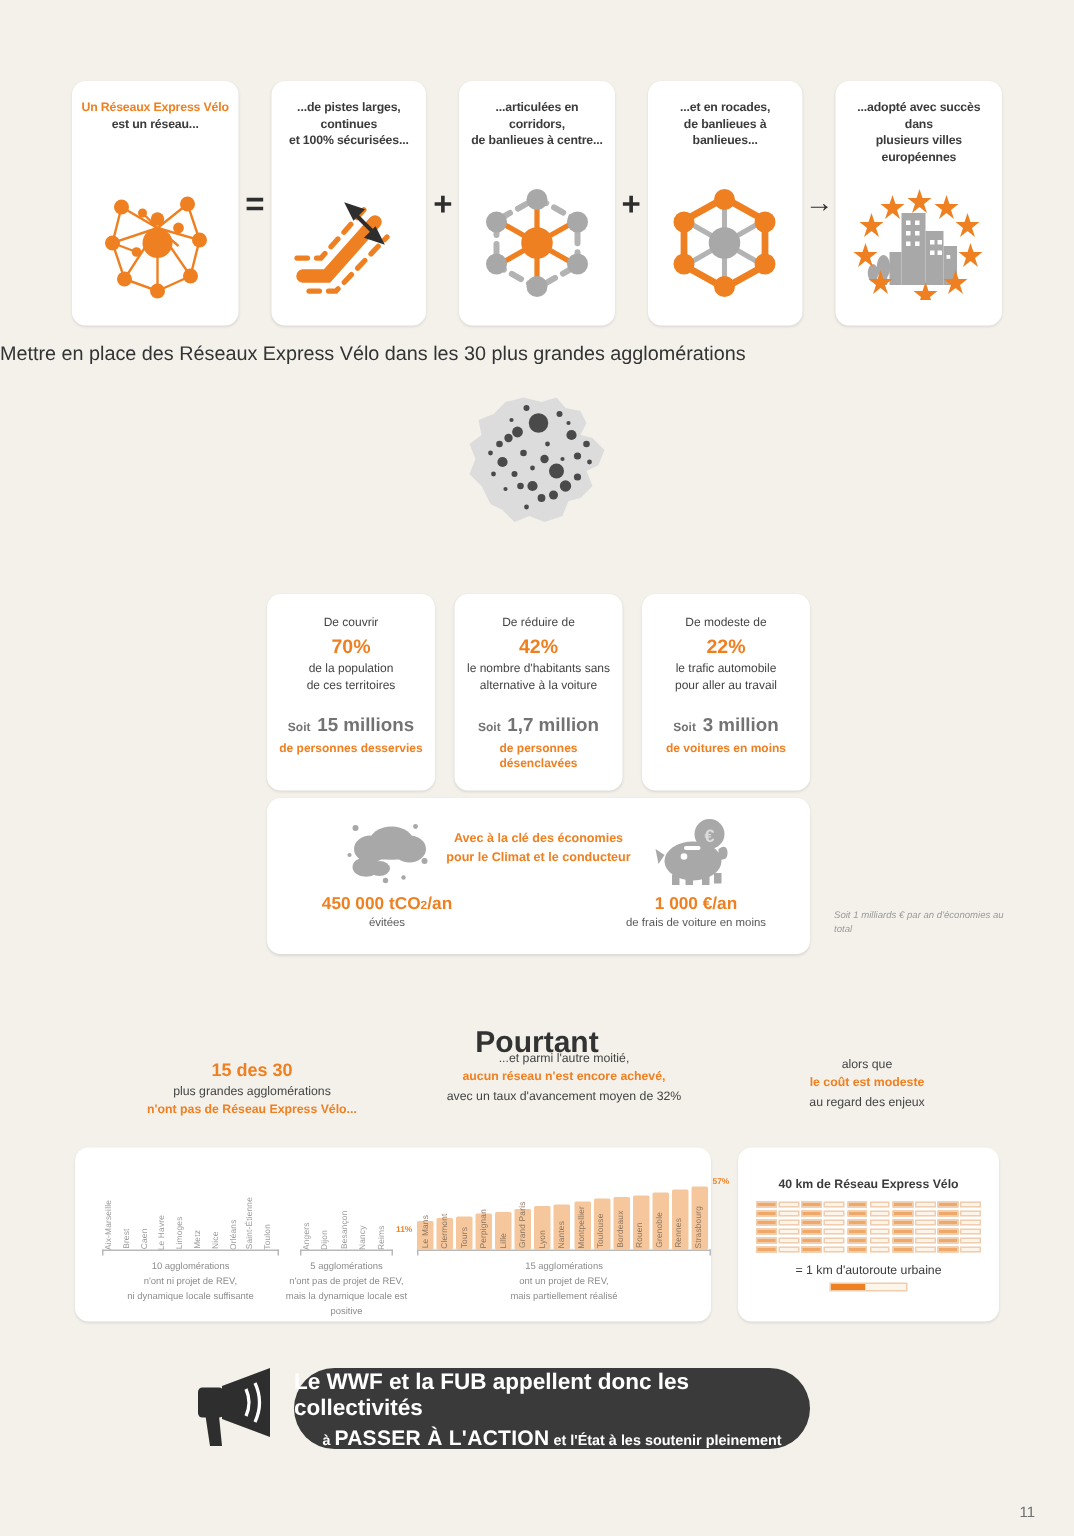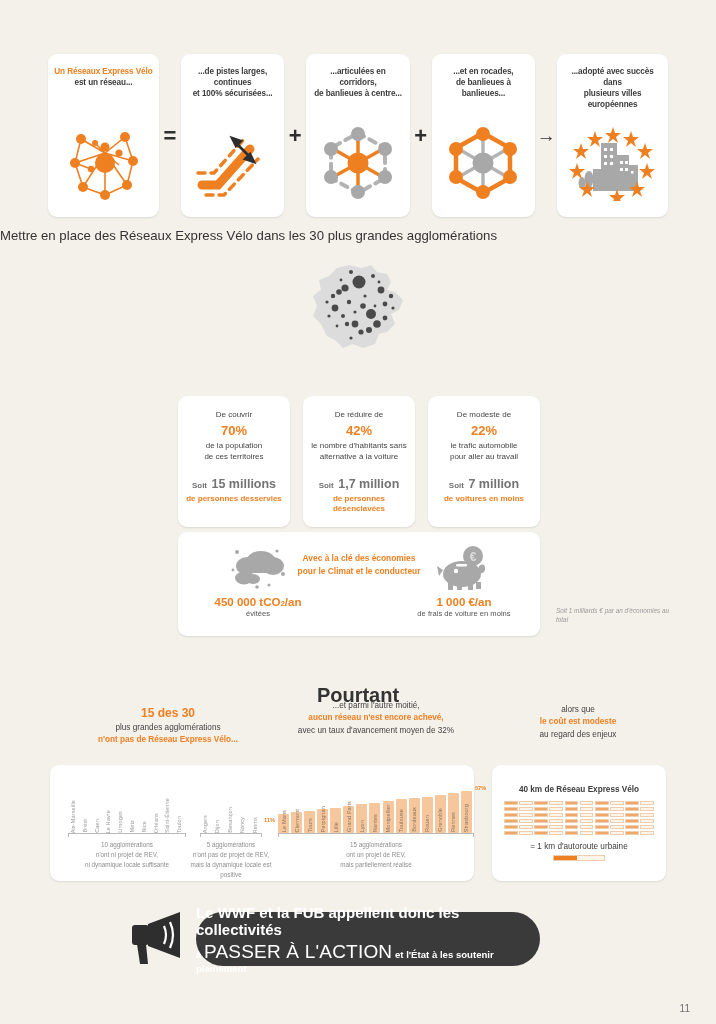--- a/index.html
+++ b/index.html
@@ -152,21 +152,21 @@
   
   .cta {
     position: absolute; left: 196px; top: 912px;
     width: 344px; height: 54px;
     background: #3a3a3a; border-radius: 27px;
     display: flex; flex-direction: column; align-items: center; justify-content: center;
     color: #ffffff;
   }
   .cta-l1 { font-size: 15px; font-weight: 700; }
   .cta-l2 { font-size: 9.6px; font-weight: 700; margin-top: 3px; }
-  .cta-l2 .big { font-size: 19px; font-weight: 400; letter-spacing: .2px; }
+  .cta-l2 .big { font-size: 14px; font-weight: 700; letter-spacing: .2px; }
   .megaphone { position: absolute; left: 126px; top: 908px; }
 
   .pagenum {
     position: absolute; right: 26px; bottom: 10px;
     font-size: 10px; font-weight: 400; color: #6f6f6f;
   }
 </style>
 </head>
 <body>
 
@@ -400,21 +400,21 @@
       </div>
       <div class="s-soit2">de personnes désenclavées</div>
     </div>
 
     <div class="card">
       <div class="s-lead">De modeste de</div>
       <div class="s-pct">22%</div>
       <div class="s-sub">le trafic automobile<br>pour aller au travail</div>
       <div class="s-soit">
         <span class="sm">Soit</span>
-        <span class="bg">7 million</span>
+        <span class="bg">3 million</span>
       </div>
       <div class="s-soit2">de voitures en moins</div>
     </div>
   </div>
 
   <div class="card eco">
     <div class="eco-mid">
       <span>Avec à la clé des économies</span><br>
       <span>pour le Climat et le conducteur</span>
     </div>

